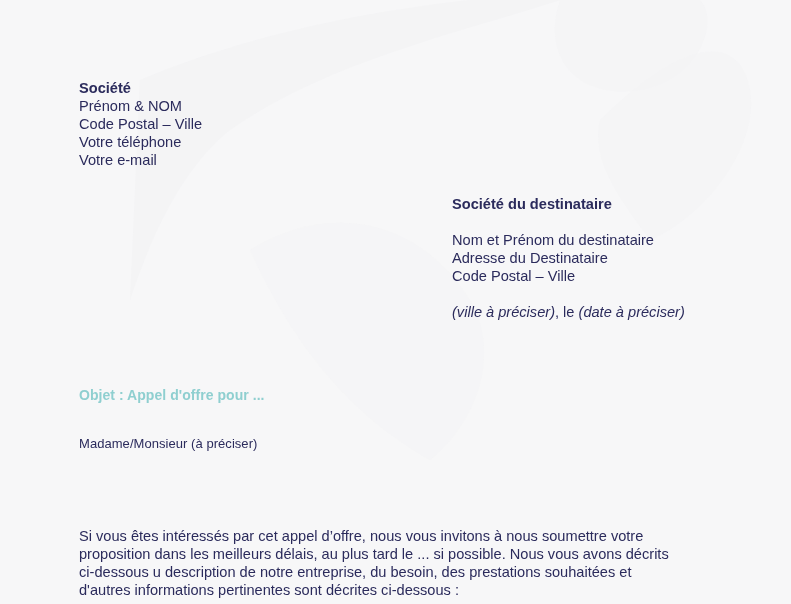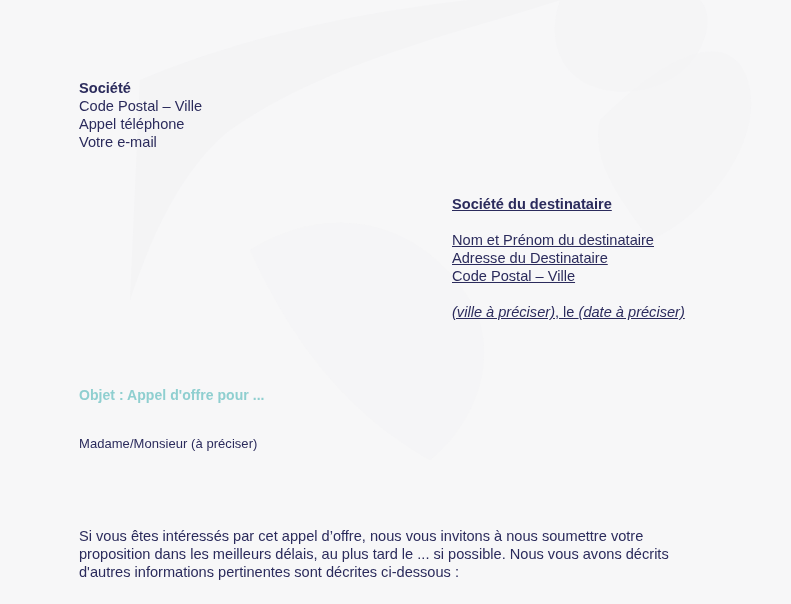--- a/index.html
+++ b/index.html
@@ -54,41 +54,43 @@
   <path d="M140 80 C 260 30, 380 10, 470 0 L 560 0 C 470 30, 330 60, 230 130 C 180 170, 150 240, 130 300 Z" fill="#f2f2f4" opacity="0.7"></path>
   <path d="M560 0 C 540 60, 580 100, 640 90 C 700 80, 720 20, 700 0 Z" fill="#f3f3f5" opacity="0.6"></path>
   <path d="M600 120 C 680 40, 740 30, 750 90 C 760 150, 700 220, 650 240 C 620 200, 590 160, 600 120 Z" fill="#f3f3f5" opacity="0.6"></path>
   <path d="M250 250 C 330 200, 420 220, 470 300 C 500 350, 480 420, 430 460 C 360 420, 300 360, 250 250 Z" fill="#f4f4f6" opacity="0.5"></path>
 </svg>
 
 <div class="page">
 
   <div class="block" style="left:79px; top:79px;">
     <span class="row bold">Société</span>
+    <span class="row">Prénom &amp; NOM</span>
     <span class="row">Code Postal – Ville</span>
-    <span class="row">Appel téléphone</span>
+    <span class="row">Votre téléphone</span>
     <span class="row">Votre e-mail</span>
   </div>
 
-  <div class="block" style="left:452px; top:195px;text-decoration:underline;">
+  <div class="block" style="left:452px; top:195px;">
     <span class="row bold">Société du destinataire</span>
     <span class="row" style="height:18px;"></span>
     <span class="row">Nom et Prénom du destinataire</span>
     <span class="row">Adresse du Destinataire</span>
     <span class="row">Code Postal – Ville</span>
     <span class="row" style="height:18px;"></span>
     <span class="row">
       <span class="italic">(ville à préciser)</span><span>, le </span><span class="italic">(date à préciser)</span>
     </span>
   </div>
 
   <div class="line subject" style="left:79px; top:370px;margin-top:16px;">Objet : Appel d'offre pour ...</div>
 
   <div class="line" style="left:79px; top:435px;">Madame/Monsieur (à préciser)</div>
 
 
   <div class="block" style="left:79px; top:527px;">
     <span class="row">Si vous êtes intéressés par cet appel d’offre, nous vous invitons à nous soumettre votre</span>
     <span class="row">proposition dans les meilleurs délais, au plus tard le ... si possible. Nous vous avons décrits</span>
+    <span class="row">ci-dessous u description de notre entreprise, du besoin, des prestations souhaitées et</span>
     <span class="row">d'autres informations pertinentes sont décrites ci-dessous :</span>
   </div>
 
 </div>
 
 </body></html>

